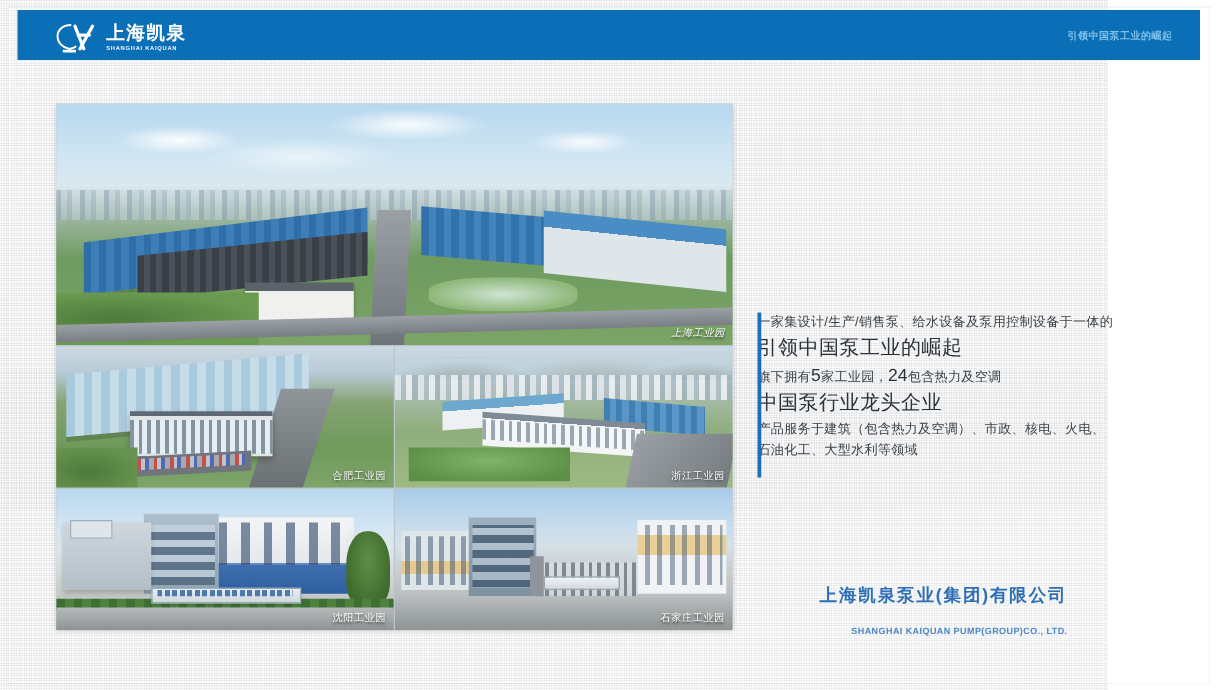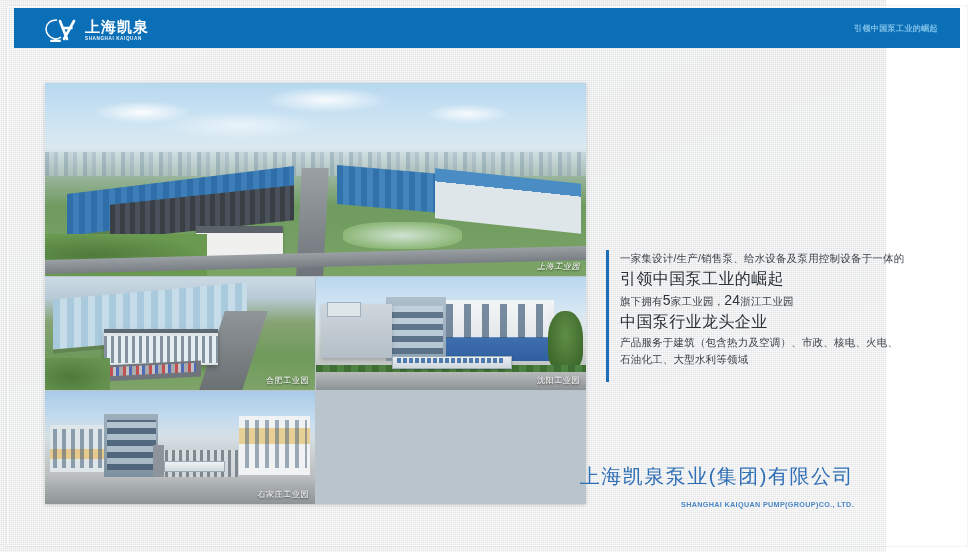--- a/index.html
+++ b/index.html
@@ -210,40 +210,40 @@
   .p5 .ground2{position:absolute;left:0;top:76%;width:100%;height:24%;
     background:linear-gradient(180deg,#b9bdbe 0%,#a2a7a8 50%,#8f9495 100%);}
 
   
   .textpanel{
     position:absolute;left:606px;top:250px;width:330px;
   }
   .accentbar{
     position:absolute;left:0;top:0;width:3px;height:132px;background:#1c6fb6;
   }
-  .tlines{margin-left:14px;}
+  .tlines{}
   .t-small{
     color:#3c4248;font-size:10.5px;line-height:16px;white-space:nowrap;letter-spacing:.2px;
   }
   .t-big{
     color:#2a3137;font-size:16px;font-weight:400;line-height:24px;letter-spacing:.4px;white-space:nowrap;
   }
   .t-mid{
     color:#3c4248;font-size:10.5px;line-height:18px;white-space:nowrap;letter-spacing:.2px;
   }
   .num{font-size:14px;color:#2a3137;}
   .t-small.l1{margin-bottom:1px;}
   .t-body{color:#3c4248;font-size:10.5px;line-height:17px;letter-spacing:.2px;white-space:nowrap;}
 
   
   .footer-logo{
     position:absolute;right:32px;bottom:42px;text-align:right;
   }
   .f-cn{
-    color:#2f6fb5;font-size:20px;font-weight:400;letter-spacing:1.5px;line-height:18px;
+    color:#2f6fb5;font-size:14px;font-weight:700;letter-spacing:1.5px;line-height:18px;
     white-space:nowrap;
   }
   .f-en{
     color:#4a86c4;font-size:7.2px;font-weight:700;letter-spacing:.35px;line-height:11px;
     white-space:nowrap;margin-top:14px;
   }
 </style>
 </head>
 <body>
 
@@ -290,20 +290,31 @@
       <span class="plant"></span>
         <span class="roadd"></span>
         <span class="office"></span>
       <span class="officeWin"></span>
         <span class="lot"></span>
         <span class="cars"></span>
       <span class="grass"></span>
       <span class="caption">合肥工业园</span>
     </div>
 
+    <div class="photo p3">
+      <span class="hills"></span>
+        <span class="town"></span>
+        <span class="bldgC"></span>
+      <span class="bldgA"></span>
+        <span class="bldgB"></span>
+        <span class="bldgBwin"></span>
+      <span class="rd"></span>
+        <span class="lawn"></span>
+      <span class="caption">浙江工业园</span>
+    </div>
 
     <div class="photo p4">
       <span class="bldgR"></span>
         <span class="bldgRwin"></span>
         <span class="bldgM"></span>
       <span class="bldgMwin"></span>
         <span class="bldgL"></span>
         <span class="bldgLtop"></span>
       <span class="tree"></span>
         <span class="hedge"></span>
@@ -327,21 +338,21 @@
       <span class="caption">石家庄工业园</span>
     </div>
 
   </div>
 
   <div class="textpanel">
     <span class="accentbar"></span>
     <div class="tlines">
       <div class="t-small l1">一家集设计/生产/销售泵、给水设备及泵用控制设备于一体的</div>
       <div class="t-big">引领中国泵工业的崛起</div>
-      <div class="t-mid"><span>旗下拥有</span><span class="num">5</span><span>家工业园，</span><span class="num">24</span><span>浙江工业园</span></div>
+      <div class="t-mid"><span>旗下拥有</span><span class="num">5</span><span>家工业园，</span><span class="num">24</span><span>包含热力及空调</span></div>
       <div class="t-big">中国泵行业龙头企业</div>
       <div class="t-body">产品服务于建筑（包含热力及空调）、市政、核电、火电、</div>
       <div class="t-body">石油化工、大型水利等领域</div>
     </div>
   </div>
 
   <div class="footer-logo">
     <div class="f-cn">上海凯泉泵业(集团)有限公司</div>
     <div class="f-en">SHANGHAI KAIQUAN PUMP(GROUP)CO., LTD.</div>
   </div>

